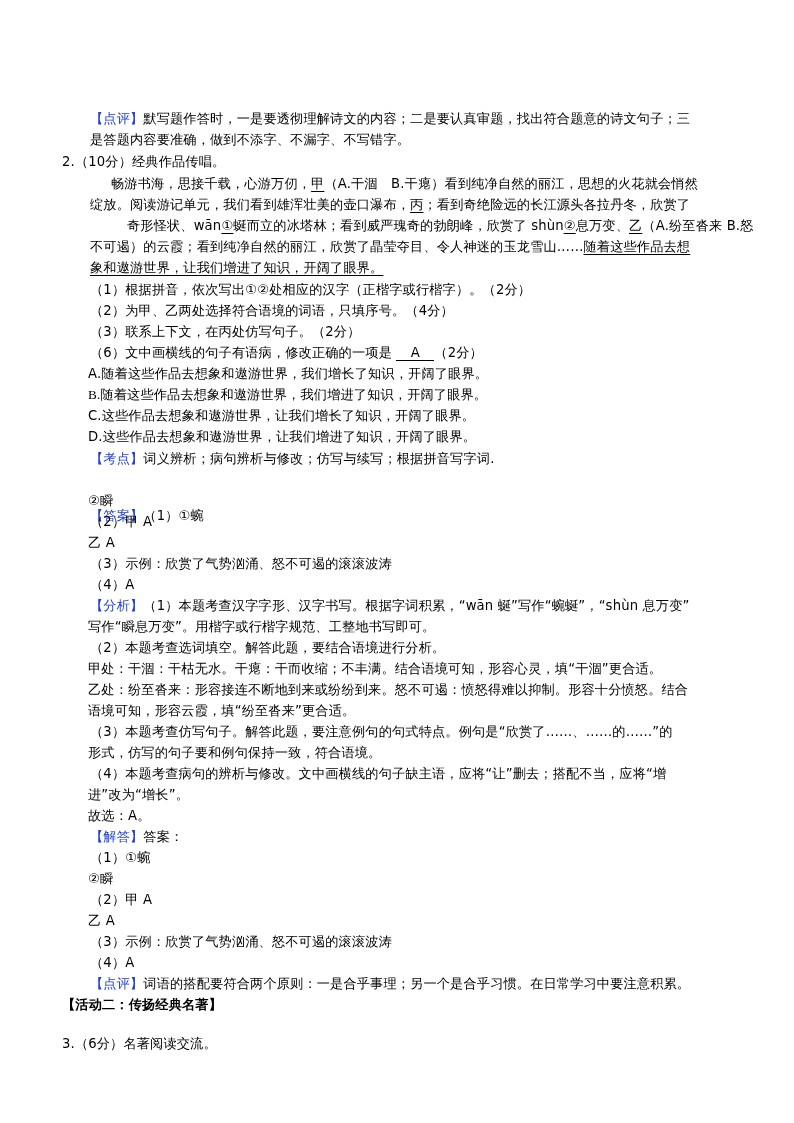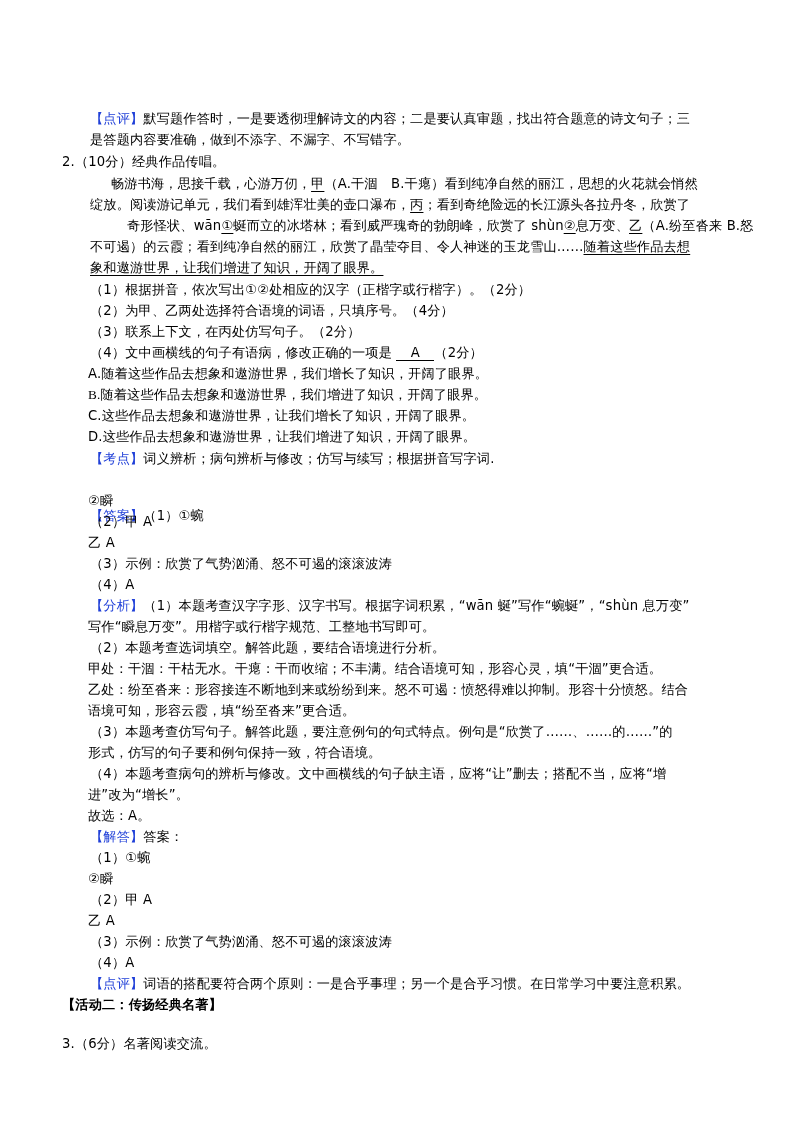--- a/index.html
+++ b/index.html
@@ -20,21 +20,21 @@
     <div class="line" style="left: 90px; top: 117px;"><span>是答题内容要准确，做到不添字、不漏字、不写错字。</span></div>
     <div class="line" style="left: 62px; top: 139px;"><span>2.（10分）经典作品传唱。</span></div>
     <div class="line" style="left: 111px; top: 161px;"><span>畅游书海，思接千载，心游万仞，</span><span class="u">甲</span><span>（A.干涸　B.干瘪）看到纯净自然的丽江，思想的火花就会悄然</span></div>
     <div class="line" style="left: 90px; top: 182px;"><span>绽放。阅读游记单元，我们看到雄浑壮美的壶口瀑布，</span><span class="u">丙</span><span>；看到奇绝险远的长江源头各拉丹冬，欣赏了</span></div>
     <div class="line" style="left: 90px; top: 203px; margin-left: 37px;"><span>奇形怪状、wān</span><span class="u">①</span><span>蜒而立的冰塔林；看到威严瑰奇的勃朗峰，欣赏了 shùn</span><span class="u">②</span><span>息万变、</span><span class="u">乙</span><span>（A.纷至沓来 B.怒</span></div>
     <div class="line" style="left: 90px; top: 224px;"><span>不可遏）的云霞；看到纯净自然的丽江，欣赏了晶莹夺目、令人神迷的玉龙雪山……</span><span class="u">随着这些作品去想</span></div>
     <div class="line" style="left: 90px; top: 245px;"><span class="u">象和遨游世界，让我们增进了知识，开阔了眼界。</span></div>
     <div class="line" style="left: 90px; top: 267px;"><span>（1）根据拼音，依次写出①②处相应的汉字（正楷字或行楷字）。（2分）</span></div>
     <div class="line" style="left: 90px; top: 288px;"><span>（2）为甲、乙两处选择符合语境的词语，只填序号。（4分）</span></div>
     <div class="line" style="left: 90px; top: 309px;"><span>（3）联系上下文，在丙处仿写句子。（2分）</span></div>
-    <div class="line" style="left: 90px; top: 330px;"><span>（4）文中画横线的句子有语病，修改正确的一项是 </span><span class="blank">A</span><span>（2分）</span></div>
+    <div class="line" style="left: 90px; top: 330px;"><span>（6）文中画横线的句子有语病，修改正确的一项是 </span><span class="blank">A</span><span>（2分）</span></div>
     <div class="line" style="left: 88px; top: 351px;"><span>A.随着这些作品去想象和遨游世界，我们增长了知识，开阔了眼界。</span></div>
     <div class="line" style="left: 88px; top: 372px; font-family: Liberation Serif, serif;"><span>B.随着这些作品去想象和遨游世界，我们增进了知识，开阔了眼界。</span></div>
     <div class="line" style="left: 88px; top: 393px;"><span>C.这些作品去想象和遨游世界，让我们增长了知识，开阔了眼界。</span></div>
     <div class="line" style="left: 88px; top: 414px;"><span>D.这些作品去想象和遨游世界，让我们增进了知识，开阔了眼界。</span></div>
     <div class="line" style="left: 90px; top: 436px;"><span class="tag">【考点】</span><span>词义辨析；病句辨析与修改；仿写与续写；根据拼音写字词.</span></div>
     <div class="line" style="left: 90px; top: 457px; margin-top: 36px;"><span class="tag">【答案】</span><span>（1）①蜿</span></div>
     <div class="line" style="left: 88px; top: 478px;"><span>②瞬</span></div>
     <div class="line" style="left: 90px; top: 499px;"><span>（2）甲 A</span></div>
     <div class="line" style="left: 88px; top: 520px;"><span>乙 A</span></div>
     <div class="line" style="left: 90px; top: 541px;"><span>（3）示例：欣赏了气势汹涌、怒不可遏的滚滚波涛</span></div>

